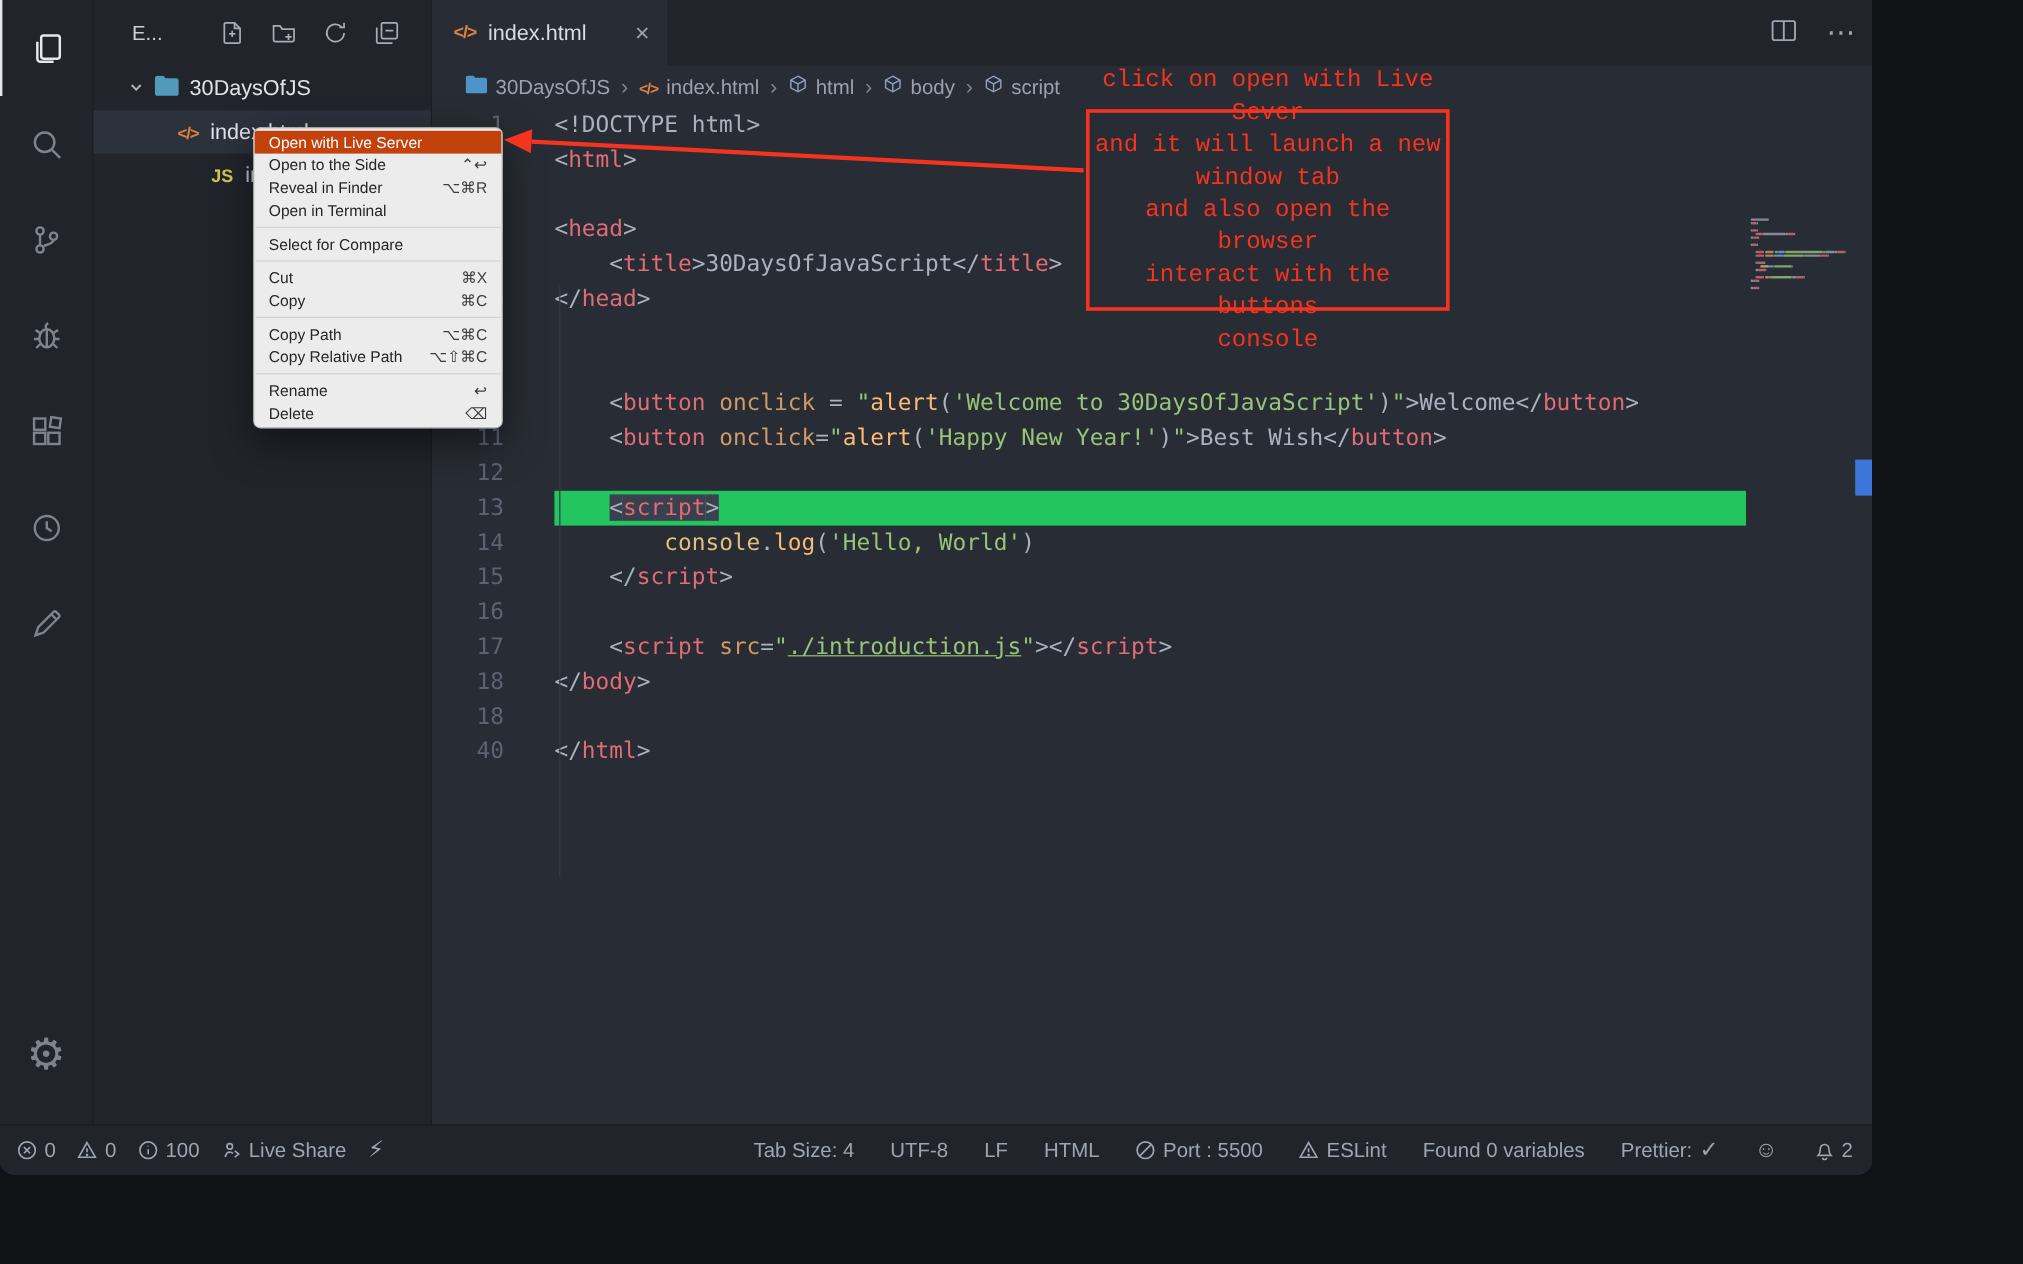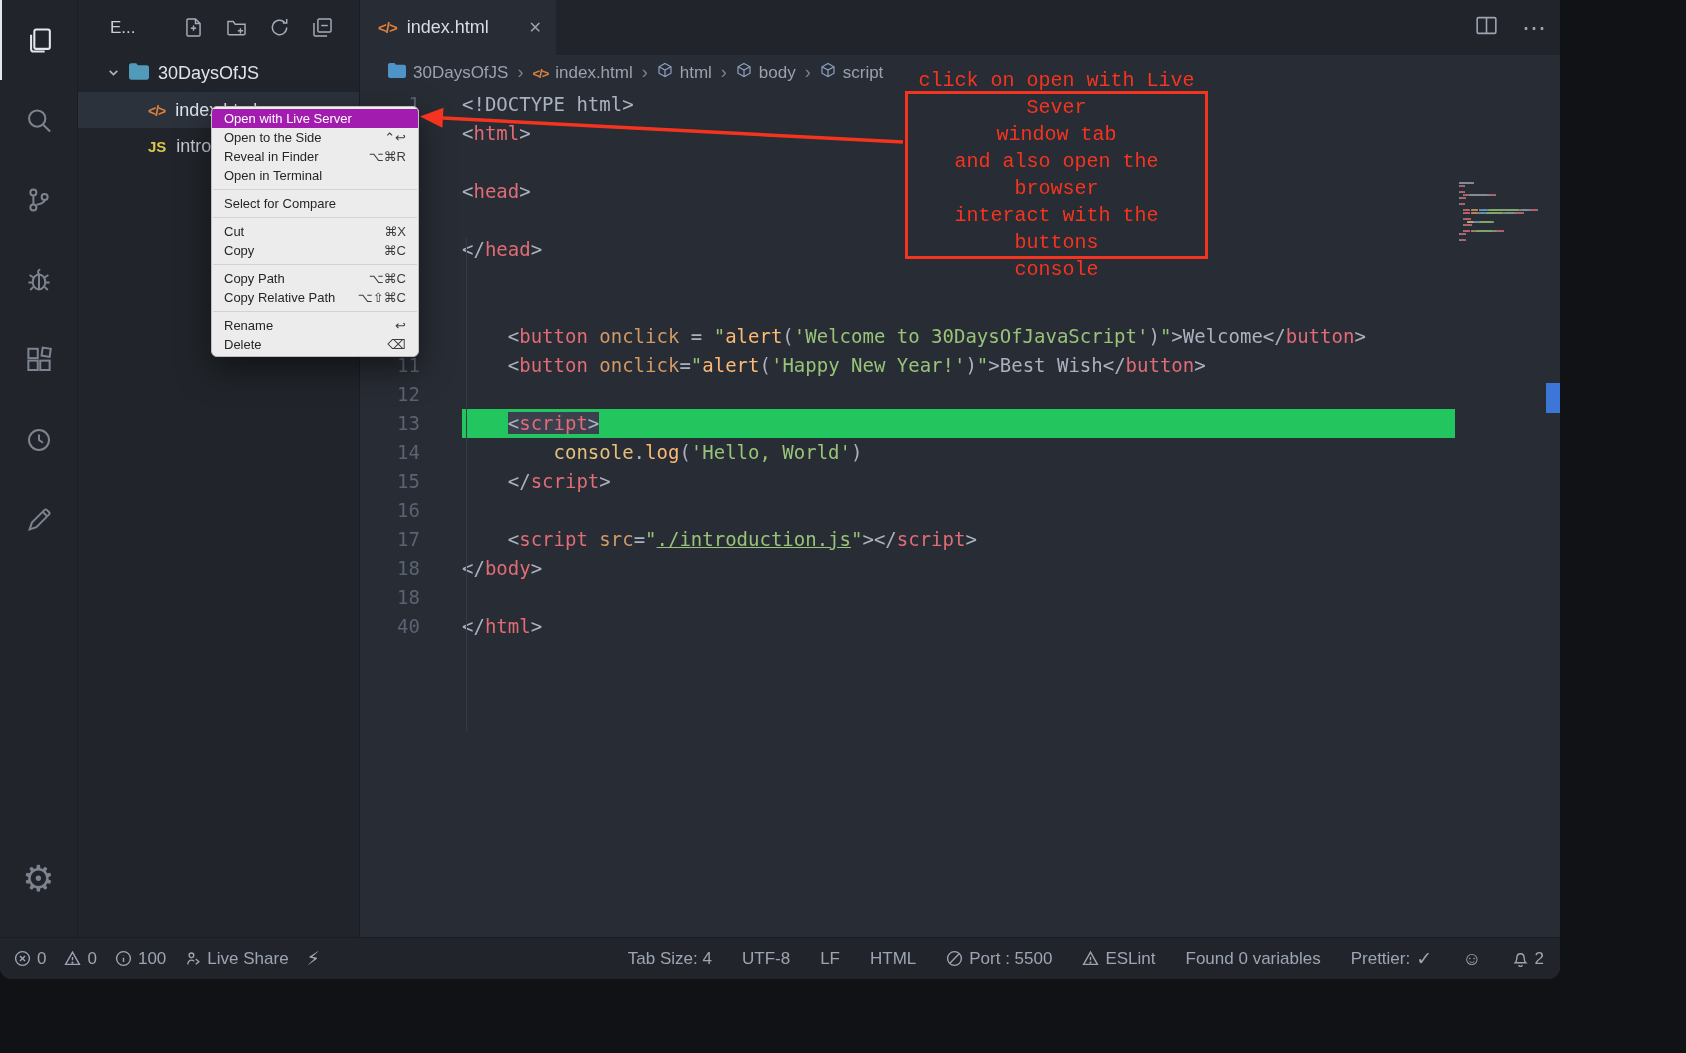--- a/index.html
+++ b/index.html
@@ -25,21 +25,21 @@
   .sb-header{height:55px;display:flex;align-items:center;padding:0 26px 0 32px;}
   .sb-title{font-size:17px;color:#c9ced8;}
   .sb-actions{margin-left:auto;display:flex;gap:22px;align-items:center;color:#a6adb9;}
   .sb-act{display:inline-flex;cursor:pointer}
   .folder-row{height:37px;display:flex;align-items:center;gap:9px;padding-left:29px;
     color:#dfe3ea;font-size:18px;cursor:pointer;}
   .file-row{height:36px;display:flex;align-items:center;gap:10px;padding-left:70px;
     color:#c5cbd6;font-size:18px;cursor:pointer;white-space:nowrap;overflow:hidden;}
   .file-row.selected{background:#2c323c;color:#dfe3ea;}
   .ic-html{color:#e0823d;font-weight:bold;font-size:14px;letter-spacing:-1px;}
-  .ic-js{color:#d9c84b;font-weight:bold;font-size:15px;}
+  .ic-js{color:#d9c84b;font-weight:bold;font-size:15px;margin-left:28px;}
 
   
   .editor{position:absolute;left:360px;top:0;width:1200px;height:937px;background:#282c34;}
   .tabbar{height:55px;background:#21252b;display:flex;align-items:stretch;position:relative;}
   .tab{width:196px;background:#282c34;display:flex;align-items:center;gap:10px;
     padding:0 14px 0 18px;color:#d8dce3;font-size:18px;cursor:pointer;}
   .tab .ic-html{font-size:15px}
   .tab-label{flex:1}
   .tab-close{color:#9aa1ad;font-size:16px;cursor:pointer;}
   .tab-actions{position:absolute;right:14px;top:0;height:55px;display:flex;align-items:center;gap:24px;color:#9da5b4;}
@@ -81,21 +81,21 @@
   .st-ic{display:inline-flex;align-items:center;}
   .st-ic .uni{font-size:19px;line-height:1;}
 
   
   .context-menu{position:absolute;left:211px;top:106px;width:208px;background:#ececec;
     border:1px solid #bdbdbd;border-radius:6px;box-shadow:0 12px 32px rgba(0,0,0,.5);
     padding:2px 0;z-index:100;font-size:13px;color:#262628;overflow:hidden;}
   .menu-item{height:19px;display:flex;align-items:center;padding:0 12px;cursor:pointer;}
   .menu-item .ml{flex:1;white-space:nowrap;}
   .menu-item .ms{color:#3c3c3e;margin-left:14px;}
-  .menu-item.hl{background:#a21caf;color:#fff;}
+  .menu-item.hl{background:#c2410c;color:#fff;}
   .menu-item.hl .ms{color:#fff;}
   .menu-sep{height:1px;background:#d2d2d2;margin:4px 1px;}
 
   
   .annotation-box{position:absolute;left:905px;top:91px;width:303px;height:168px;
     border:3px solid #f5341f;z-index:50;display:flex;align-items:center;justify-content:center;}
   .ann-text{text-align:center;font-size:20px;line-height:27px;color:#f5341f;font-family:Liberation Mono, monospace;}
   .arrow-overlay{position:absolute;left:0;top:0;z-index:200;pointer-events:none;}
 </style>
 </head>
@@ -287,20 +287,21 @@
             <div class="code-line">
               <span class="ln">3</span>
               <span class="lc"></span>
             </div>
             <div class="code-line">
               <span class="ln">4</span>
               <span class="lc"><span class="tk-p">&lt;</span><span class="tk-tag">head</span><span class="tk-p">&gt;</span></span>
             </div>
             <div class="code-line">
               <span class="ln">5</span>
+              <span class="lc"><span class="tk-p">    &lt;</span><span class="tk-tag">title</span><span class="tk-p">&gt;30DaysOfJavaScript</span><span class="tk-p">&lt;/</span><span class="tk-tag">title</span><span class="tk-p">&gt;</span></span>
             </div>
             <div class="code-line">
               <span class="ln">6</span>
               <span class="lc"><span class="tk-p">&lt;/</span><span class="tk-tag">head</span><span class="tk-p">&gt;</span></span>
             </div>
             <div class="code-line">
               <span class="ln">7</span>
               <span class="lc"></span>
             </div>
             <div class="code-line">
@@ -630,20 +631,21 @@
       </div>
       <div class="menu-item">
         <span class="ml">Delete</span>
         <span class="ms">⌫</span>
       </div>
     </div>
 
   <div class="annotation-box" style="border-color: rgb(245, 52, 31);">
     <div class="ann-text" style="color: rgb(245, 52, 31);">
         <div>click on open with Live Sever</div>
+        <div>and it will launch a new</div>
         <div>window tab</div>
         <div>and also open the browser</div>
         <div>interact with the buttons</div>
         <div>console</div>
       </div>
   </div>
 
   <svg class="arrow-overlay" width="1686" height="1053">
     <line class="arrow-stroke" x1="903" y1="142" x2="443" y2="118" stroke="#f5341f" stroke-width="3.5"></line>
     <polygon class="arrow-head" points="420,116.5 443.5,107.7 442.4,127.7" fill="#f5341f"></polygon>

